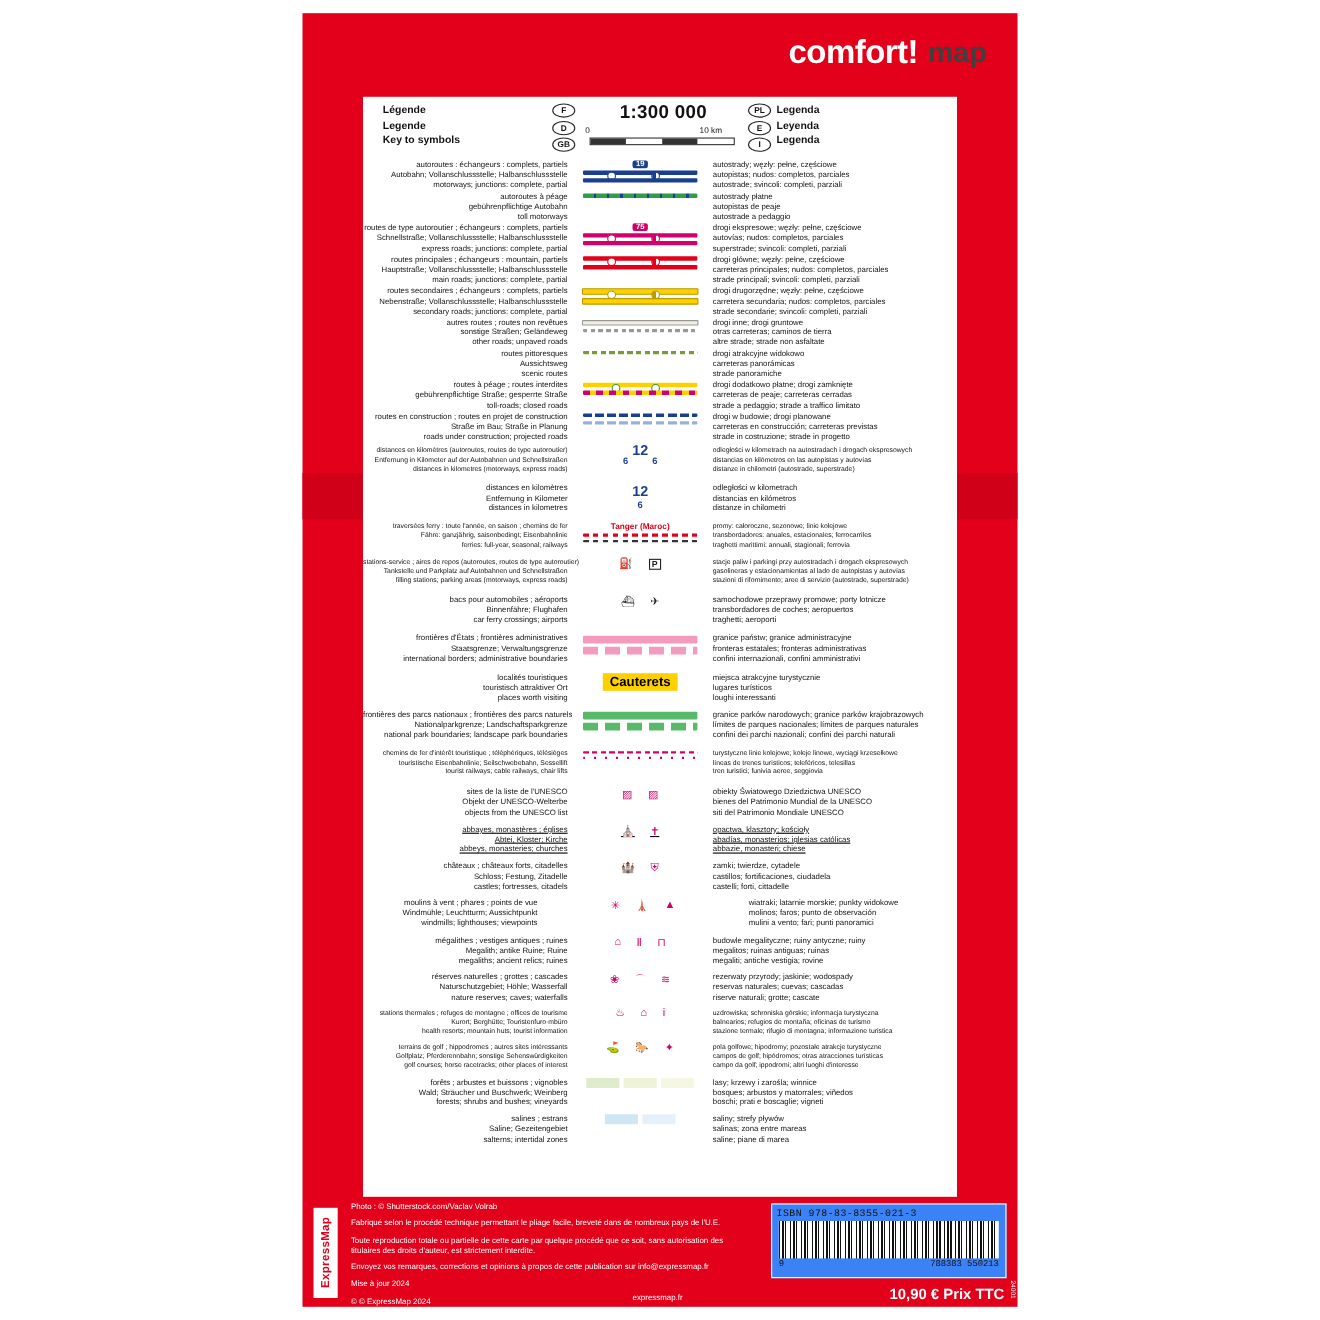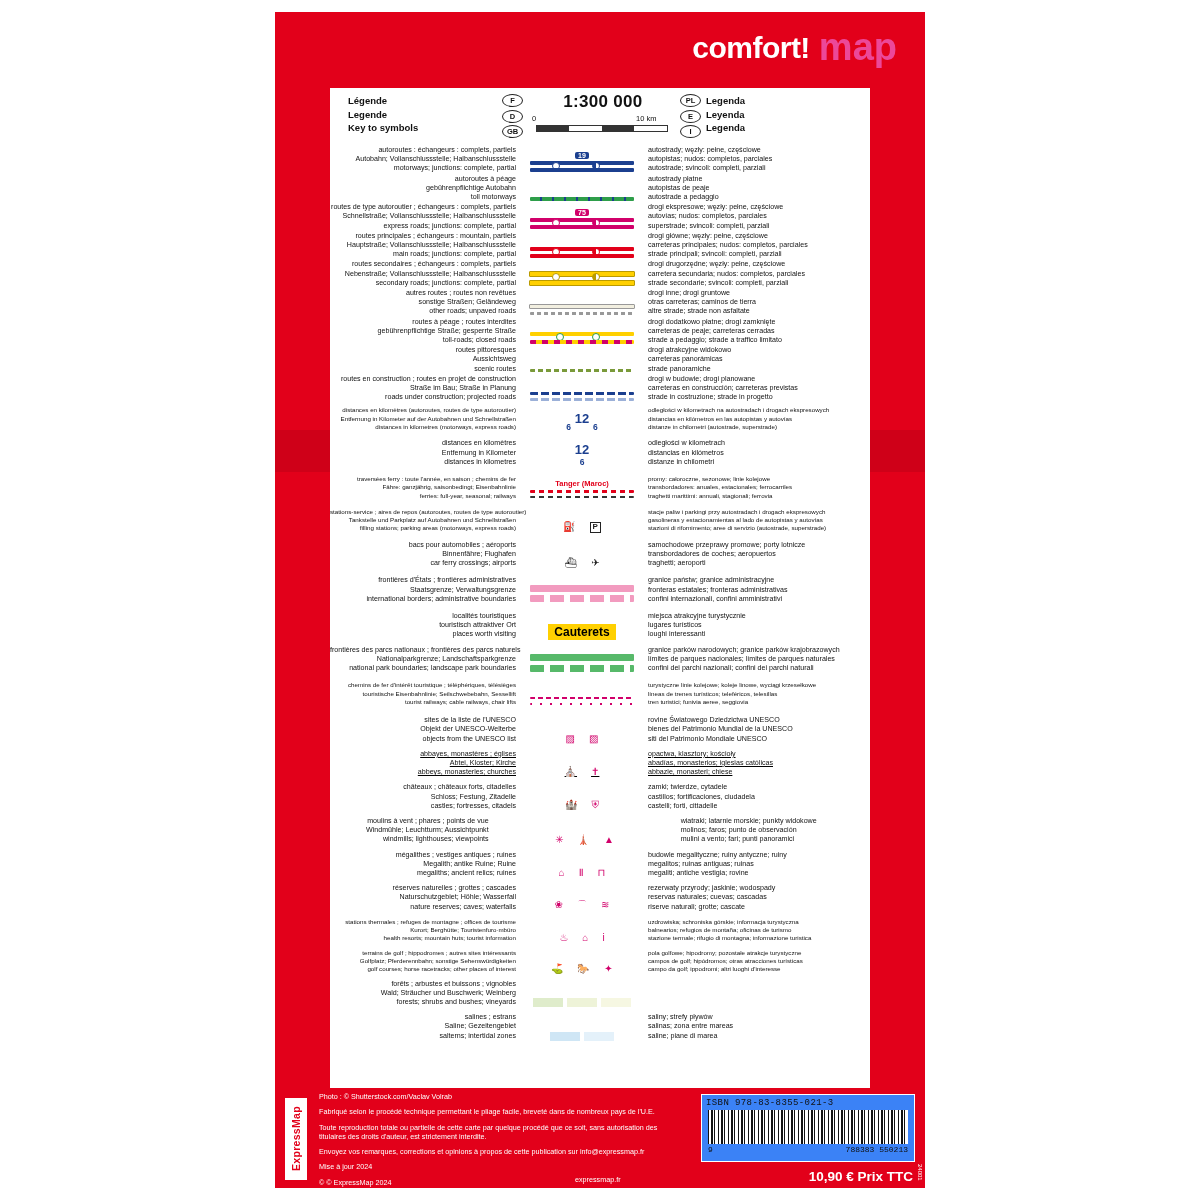--- a/index.html
+++ b/index.html
@@ -4,21 +4,21 @@
 <style>
   html,body{margin:0;padding:0;}
   body{width:1200px;height:1200px;background:#ffffff;font-family:"Liberation Sans",sans-serif;overflow:hidden;}
   .page{position:relative;width:1200px;height:1200px;}
 
   
   .cover{position:absolute;left:275px;top:12px;width:650px;height:1176px;background:#e2001a;}
   .cover-dark{position:absolute;left:275px;top:430px;width:650px;height:42px;background:#cf0018;}
   .brand{position:absolute;left:275px;top:20px;width:650px;height:55px;display:flex;align-items:center;justify-content:flex-end;padding-right:28px;box-sizing:border-box;}
   .brand .c1{font-size:30px;font-weight:bold;color:#ffffff;letter-spacing:-0.5px;}
-  .brand .c2{font-size:38px;font-weight:bold;color:#ec4899;margin-left:9px;}
+  .brand .c2{font-size:26px;font-weight:bold;color:#404040;margin-left:9px;}
 
   
   .sheet{position:absolute;left:330px;top:88px;width:540px;height:1000px;background:#ffffff;}
 
   
   .legend-head{position:absolute;left:0;top:0;width:540px;height:55px;}
   .lh-left{position:absolute;left:18px;top:6px;width:150px;}
   .lh-left div{font-size:9.5px;font-weight:bold;color:#111;line-height:13.5px;}
   .flags{position:absolute;left:172px;top:6px;}
   .flag{width:19px;height:11px;border:1px solid #222;border-radius:50%;font-size:7.5px;font-weight:bold;text-align:center;line-height:11px;margin-bottom:2.5px;color:#111;}
@@ -28,21 +28,21 @@
   .scale-wrap{position:absolute;left:198px;top:4px;width:150px;text-align:center;}
   .scale-title{font-size:17px;font-weight:bold;color:#111;letter-spacing:0.3px;}
   .scalebar{margin-top:8px;position:relative;height:18px;}
   .scalebar .bar{position:absolute;left:8px;top:5px;width:130px;height:5px;border:1px solid #333;background:#fff;}
   .scalebar .bar i{position:absolute;top:0;height:100%;background:#333;display:block;}
   .scalebar .l0{position:absolute;left:4px;top:-6px;font-size:7.5px;color:#111;}
   .scalebar .l1{position:absolute;left:108px;top:-6px;font-size:7.5px;color:#111;}
 
   
   .rows{position:absolute;left:0;top:58px;width:540px;}
-  .row{display:flex;align-items:flex-end;width:540px;margin-bottom:1px;}
+  .row{display:flex;align-items:flex-start;width:540px;margin-bottom:1px;}
   .col-l{width:192px;text-align:right;padding-right:6px;box-sizing:border-box;}
   .col-m{width:120px;display:flex;align-items:center;justify-content:center;position:relative;height:100%;}
   .col-r{width:228px;text-align:left;padding-left:6px;box-sizing:border-box;}
   .col-l div,.col-r div{font-size:7.1px;line-height:9.2px;color:#111;white-space:nowrap;}
   .tiny div{font-size:6.2px;line-height:8.3px;}
 
   
   .sym{position:relative;width:118px;height:100%;display:flex;flex-direction:column;justify-content:center;align-items:center;}
   .line{height:4px;width:104px;border-radius:1px;position:relative;margin:1.6px 0;}
   .line.thin{height:3px;}
@@ -255,20 +255,38 @@
         </div>
         <div class="col-r">
           <div>drogi inne; drogi gruntowe</div>
           <div>otras carreteras; caminos de tierra</div>
           <div>altre strade; strade non asfaltate</div>
         </div>
       </div>
 
       <div class="row">
         <div class="col-l">
+          <div>routes pittoresques</div>
+          <div>Aussichtsweg</div>
+          <div>scenic routes</div>
+        </div>
+        <div class="col-m">
+          <div class="sym">
+            <div class="line thin" style="background:repeating-linear-gradient(90deg,#7a9a3a 0 5px,transparent 5px 8px);"></div>
+          </div>
+        </div>
+        <div class="col-r">
+          <div>drogi atrakcyjne widokowo</div>
+          <div>carreteras panorámicas</div>
+          <div>strade panoramiche</div>
+        </div>
+      </div>
+
+      <div class="row">
+        <div class="col-l">
           <div>routes à péage ; routes interdites</div>
           <div>gebührenpflichtige Straße; gesperrte Straße</div>
           <div>toll-roads; closed roads</div>
         </div>
         <div class="col-m">
           <div class="sym">
             <div class="line" style="background:#ffd000;">
               <div class="nodes">
                 <span class="dot" style="left:26px;border-color:#2e9e4a;background:#fff;"></span>
                 <span class="dot" style="left:62px;border-color:#2e9e4a;background:#fff;"></span>
@@ -279,38 +297,20 @@
         </div>
         <div class="col-r">
           <div>drogi dodatkowo płatne; drogi zamknięte</div>
           <div>carreteras de peaje; carreteras cerradas</div>
           <div>strade a pedaggio; strade a traffico limitato</div>
         </div>
       </div>
 
       <div class="row">
         <div class="col-l">
-          <div>routes pittoresques</div>
-          <div>Aussichtsweg</div>
-          <div>scenic routes</div>
-        </div>
-        <div class="col-m">
-          <div class="sym">
-            <div class="line thin" style="background:repeating-linear-gradient(90deg,#7a9a3a 0 5px,transparent 5px 8px);"></div>
-          </div>
-        </div>
-        <div class="col-r">
-          <div>drogi atrakcyjne widokowo</div>
-          <div>carreteras panorámicas</div>
-          <div>strade panoramiche</div>
-        </div>
-      </div>
-
-      <div class="row">
-        <div class="col-l">
           <div>routes en construction ; routes en projet de construction</div>
           <div>Straße im Bau; Straße in Planung</div>
           <div>roads under construction; projected roads</div>
         </div>
         <div class="col-m">
           <div class="sym">
             <div class="line thin" style="background:repeating-linear-gradient(90deg,#1b3f8f 0 8px,#fff 8px 11px);"></div>
             <div class="line thin" style="background:repeating-linear-gradient(90deg,#9bb0d8 0 8px,#fff 8px 11px);"></div>
           </div>
         </div>
@@ -501,21 +501,21 @@
           <div>Objekt der UNESCO-Welterbe</div>
           <div>objects from the UNESCO list</div>
         </div>
         <div class="col-m">
           <div class="sym" style="flex-direction:row;">
             <span class="icon">▨</span>
             <span class="icon">▨</span>
           </div>
         </div>
         <div class="col-r">
-          <div>rovine Światowego Dziedzictwa UNESCO</div>
+          <div>obiekty Światowego Dziedzictwa UNESCO</div>
           <div>bienes del Patrimonio Mundial de la UNESCO</div>
           <div>siti del Patrimonio Mondiale UNESCO</div>
         </div>
       </div>
 
       <div class="row" style="margin-top:6px;text-decoration:underline;">
         <div class="col-l">
           <div>abbayes, monastères ; églises</div>
           <div>Abtei, Kloster; Kirche</div>
           <div>abbeys, monasteries; churches</div>
@@ -657,20 +657,25 @@
           <div>forêts ; arbustes et buissons ; vignobles</div>
           <div>Wald; Sträucher und Buschwerk; Weinberg</div>
           <div>forests; shrubs and bushes; vineyards</div>
         </div>
         <div class="col-m">
           <div class="sym" style="flex-direction:row;">
             <span class="swatch" style="background:#dfeccb;"></span>
             <span class="swatch" style="background:#eef3d8;"></span>
             <span class="swatch" style="background:#f6f7e2;"></span>
           </div>
+        </div>
+        <div class="col-r">
+          <div>lasy; krzewy i zarośla; winnice</div>
+          <div>bosques; arbustos y matorrales; viñedos</div>
+          <div>boschi; prati e boscaglie; vigneti</div>
         </div>
       </div>
 
       <div class="row" style="margin-top:6px;">
         <div class="col-l">
           <div>salines ; estrans</div>
           <div>Saline; Gezeitengebiet</div>
           <div>salterns; intertidal zones</div>
         </div>
         <div class="col-m">

